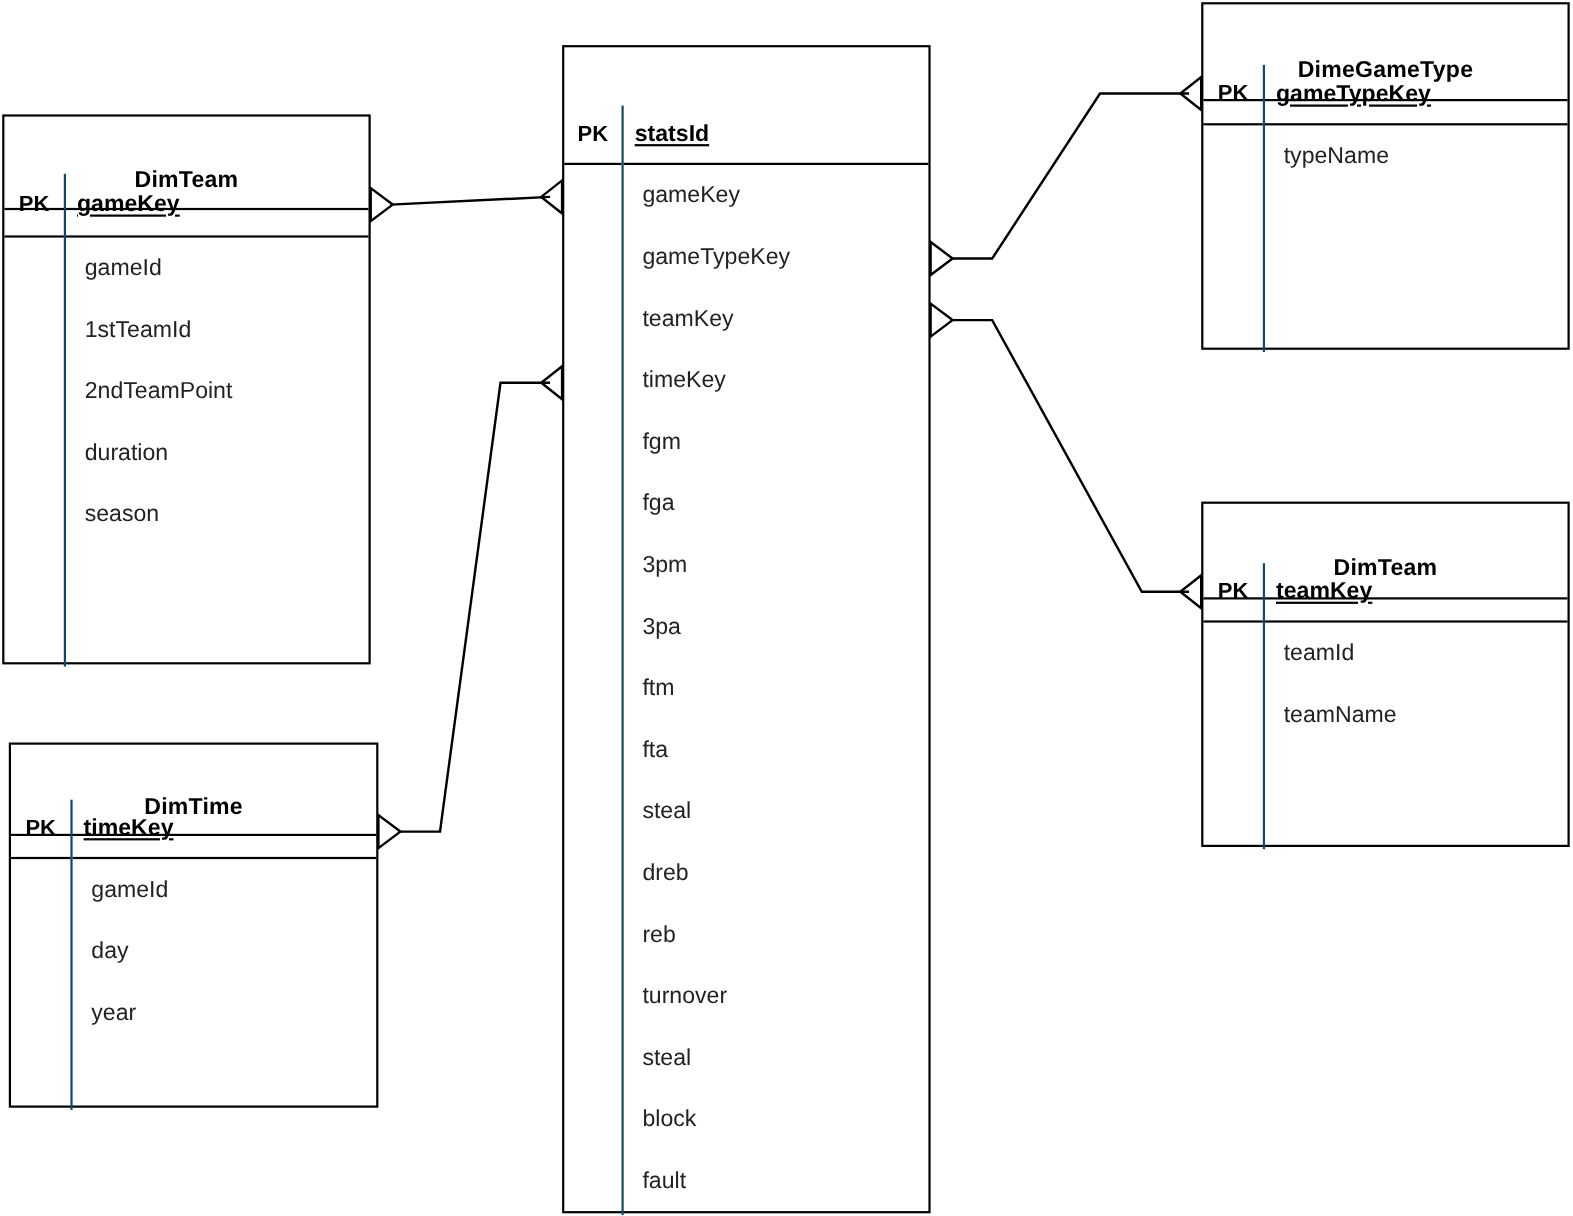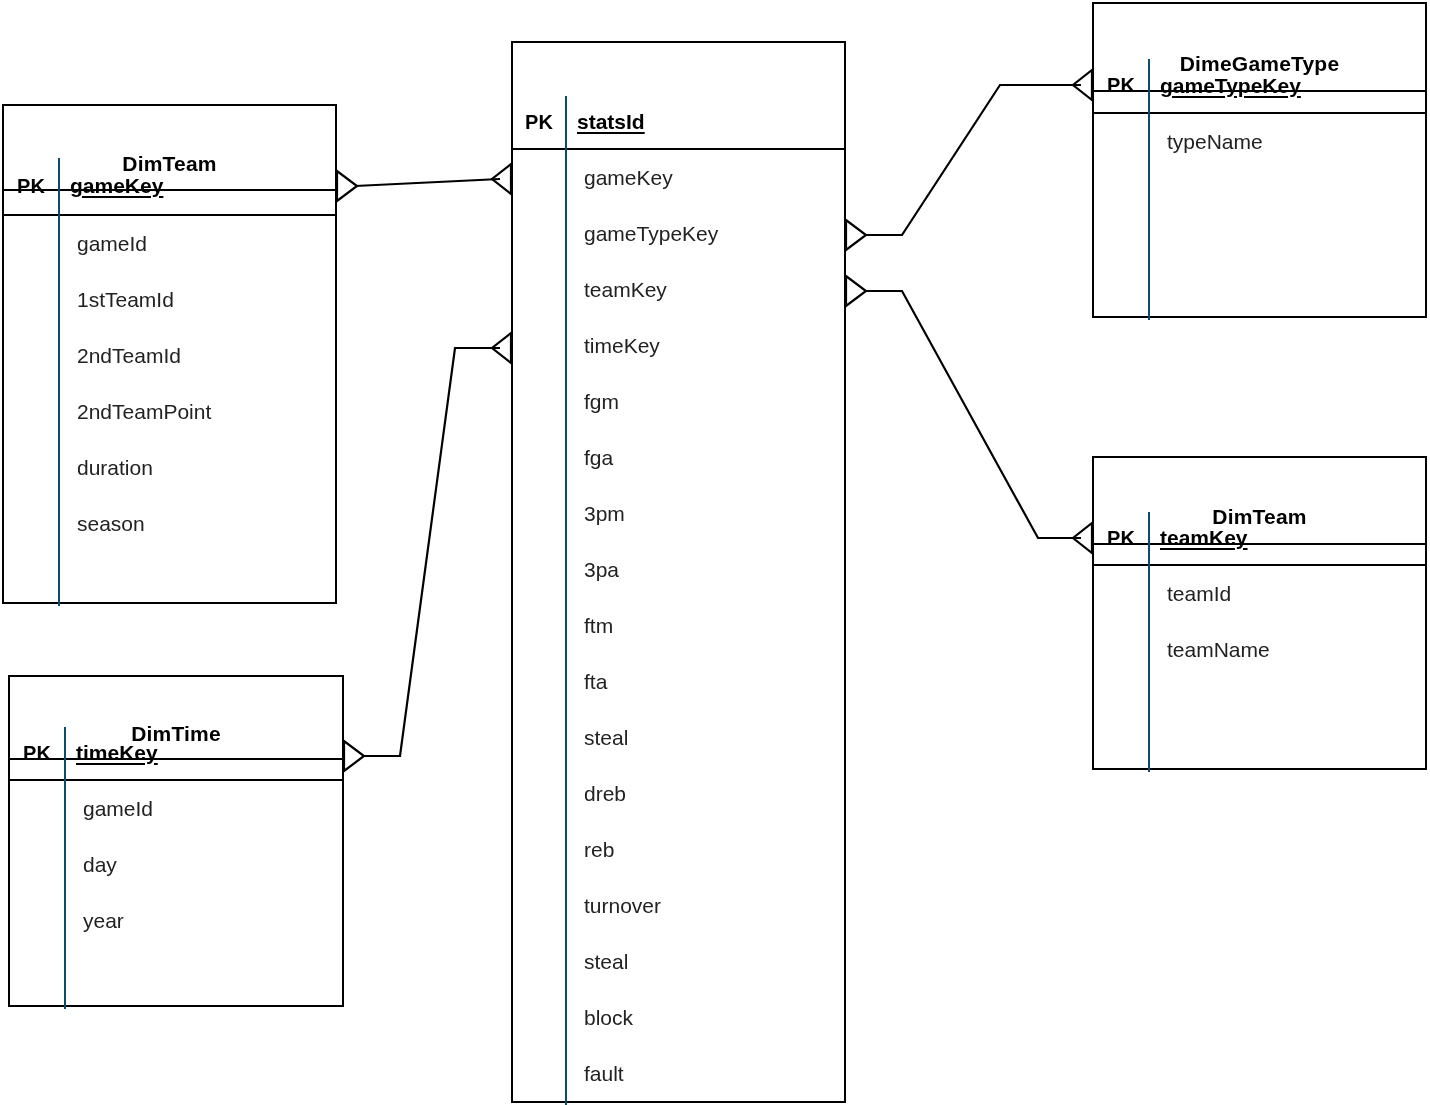--- a/index.html
+++ b/index.html
@@ -121,21 +121,20 @@
     <div class="ent-body" style="top:52px; height:448px;">
       <div class="keycol" style="width:56px;">
         <div class="pk-label" style="height:58px;">PK</div>
       </div>
       <div class="fieldcol">
         <div class="pk-row" style="height:58px;">
           <span class="pk-text">gameKey</span>
         </div>
         <div class="attr-row" style="height:56px;">gameId</div>
         <div class="attr-row" style="height:56px;">1stTeamId</div>
-        <div class="attr-row" style="height:56px;">2ndTeamId</div>
         <div class="attr-row" style="height:56px;">2ndTeamPoint</div>
         <div class="attr-row" style="height:56px;">duration</div>
         <div class="attr-row" style="height:56px;">season</div>
       </div>
     </div>
   </div>
 
   <div class="entity" style="left:8px; top:675px; width:336px; height:332px;">
     <div class="ent-title" style="height:50px;">DimTime</div>
     <div class="ent-body" style="top:50px; height:282px;">

